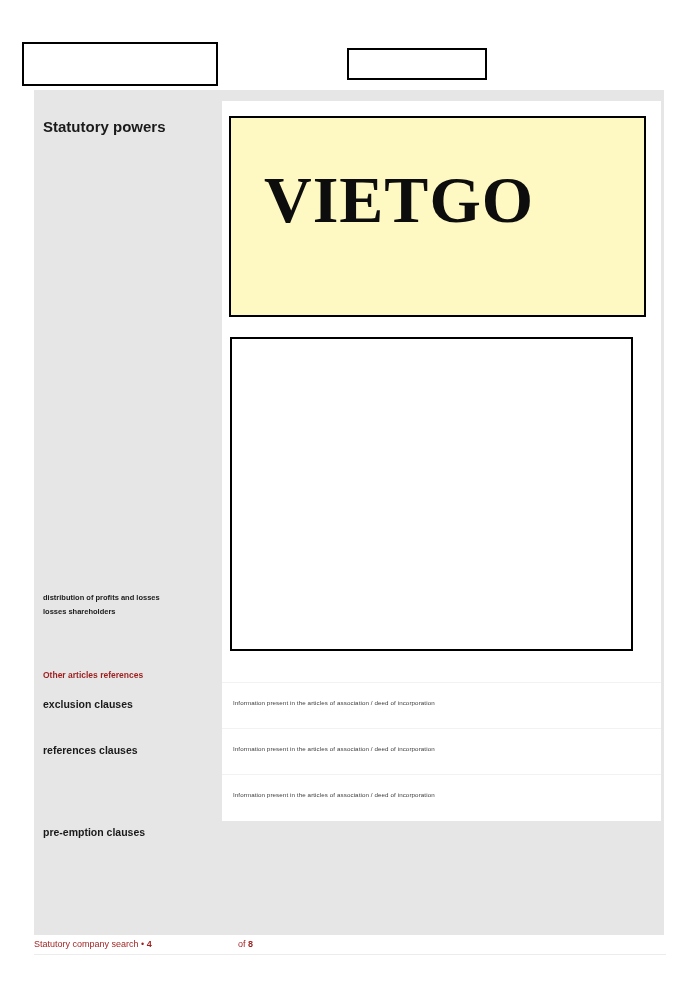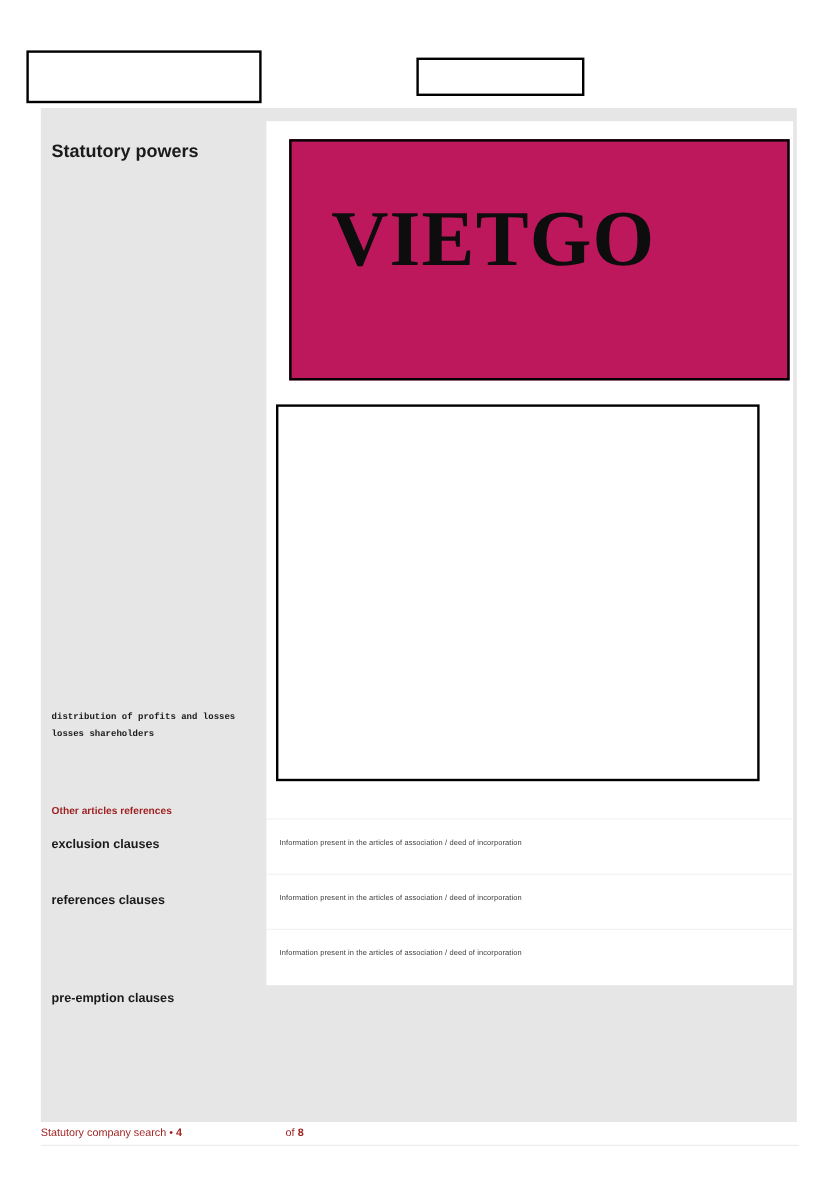--- a/index.html
+++ b/index.html
@@ -27,23 +27,23 @@
     width: 630px; height: 845px;
     background: #e6e6e6;
   }
   
   .panel {
     position: absolute; left: 188px; top: 11px;
     width: 439px; height: 720px;
     background: #ffffff;
   }
   .logo-box {
-    position: absolute; left: 19px; top: 15px;
+    position: absolute; left: 7px; top: 15px;
     width: 413px; height: 197px;
-    background: #be185d; border: 2px solid #000000;
+    background: #fef9c3; border: 2px solid #000000;
   }
   .logo-text {
     position: absolute; left: 33px; top: 49px;
     font-family: "Liberation Serif", serif;
     font-weight: bold;
     font-size: 66px;
     line-height: 1;
     letter-spacing: 1px;
     color: #0d0d0d;
     white-space: nowrap;
@@ -71,21 +71,21 @@
   .row-3 { top: 673px; }
   
   .lbl {
     position: absolute; left: 9px;
     font-weight: bold;
     color: #1a1a1a;
     white-space: nowrap;
   }
   .lbl-statutory { top: 28px; font-size: 15px; }
   .lbl-distribution { top: 501px; font-size: 7.5px; line-height: 14px; }
-  .lbl-distribution span { display: block; font-family: Liberation Mono, monospace; }
+  .lbl-distribution span { display: block; }
   .lbl-other { top: 580px; font-size: 8.5px; color: #9e1e1e; }
   .lbl-clause { font-size: 10.5px; }
   .clause-1 { top: 608px; }
   .clause-2 { top: 654px; }
   .clause-3 { top: 736px; }
   
   .footer {
     position: absolute; left: 34px; top: 939px;
     width: 632px; height: 15px;
     color: #9e1e1e;

